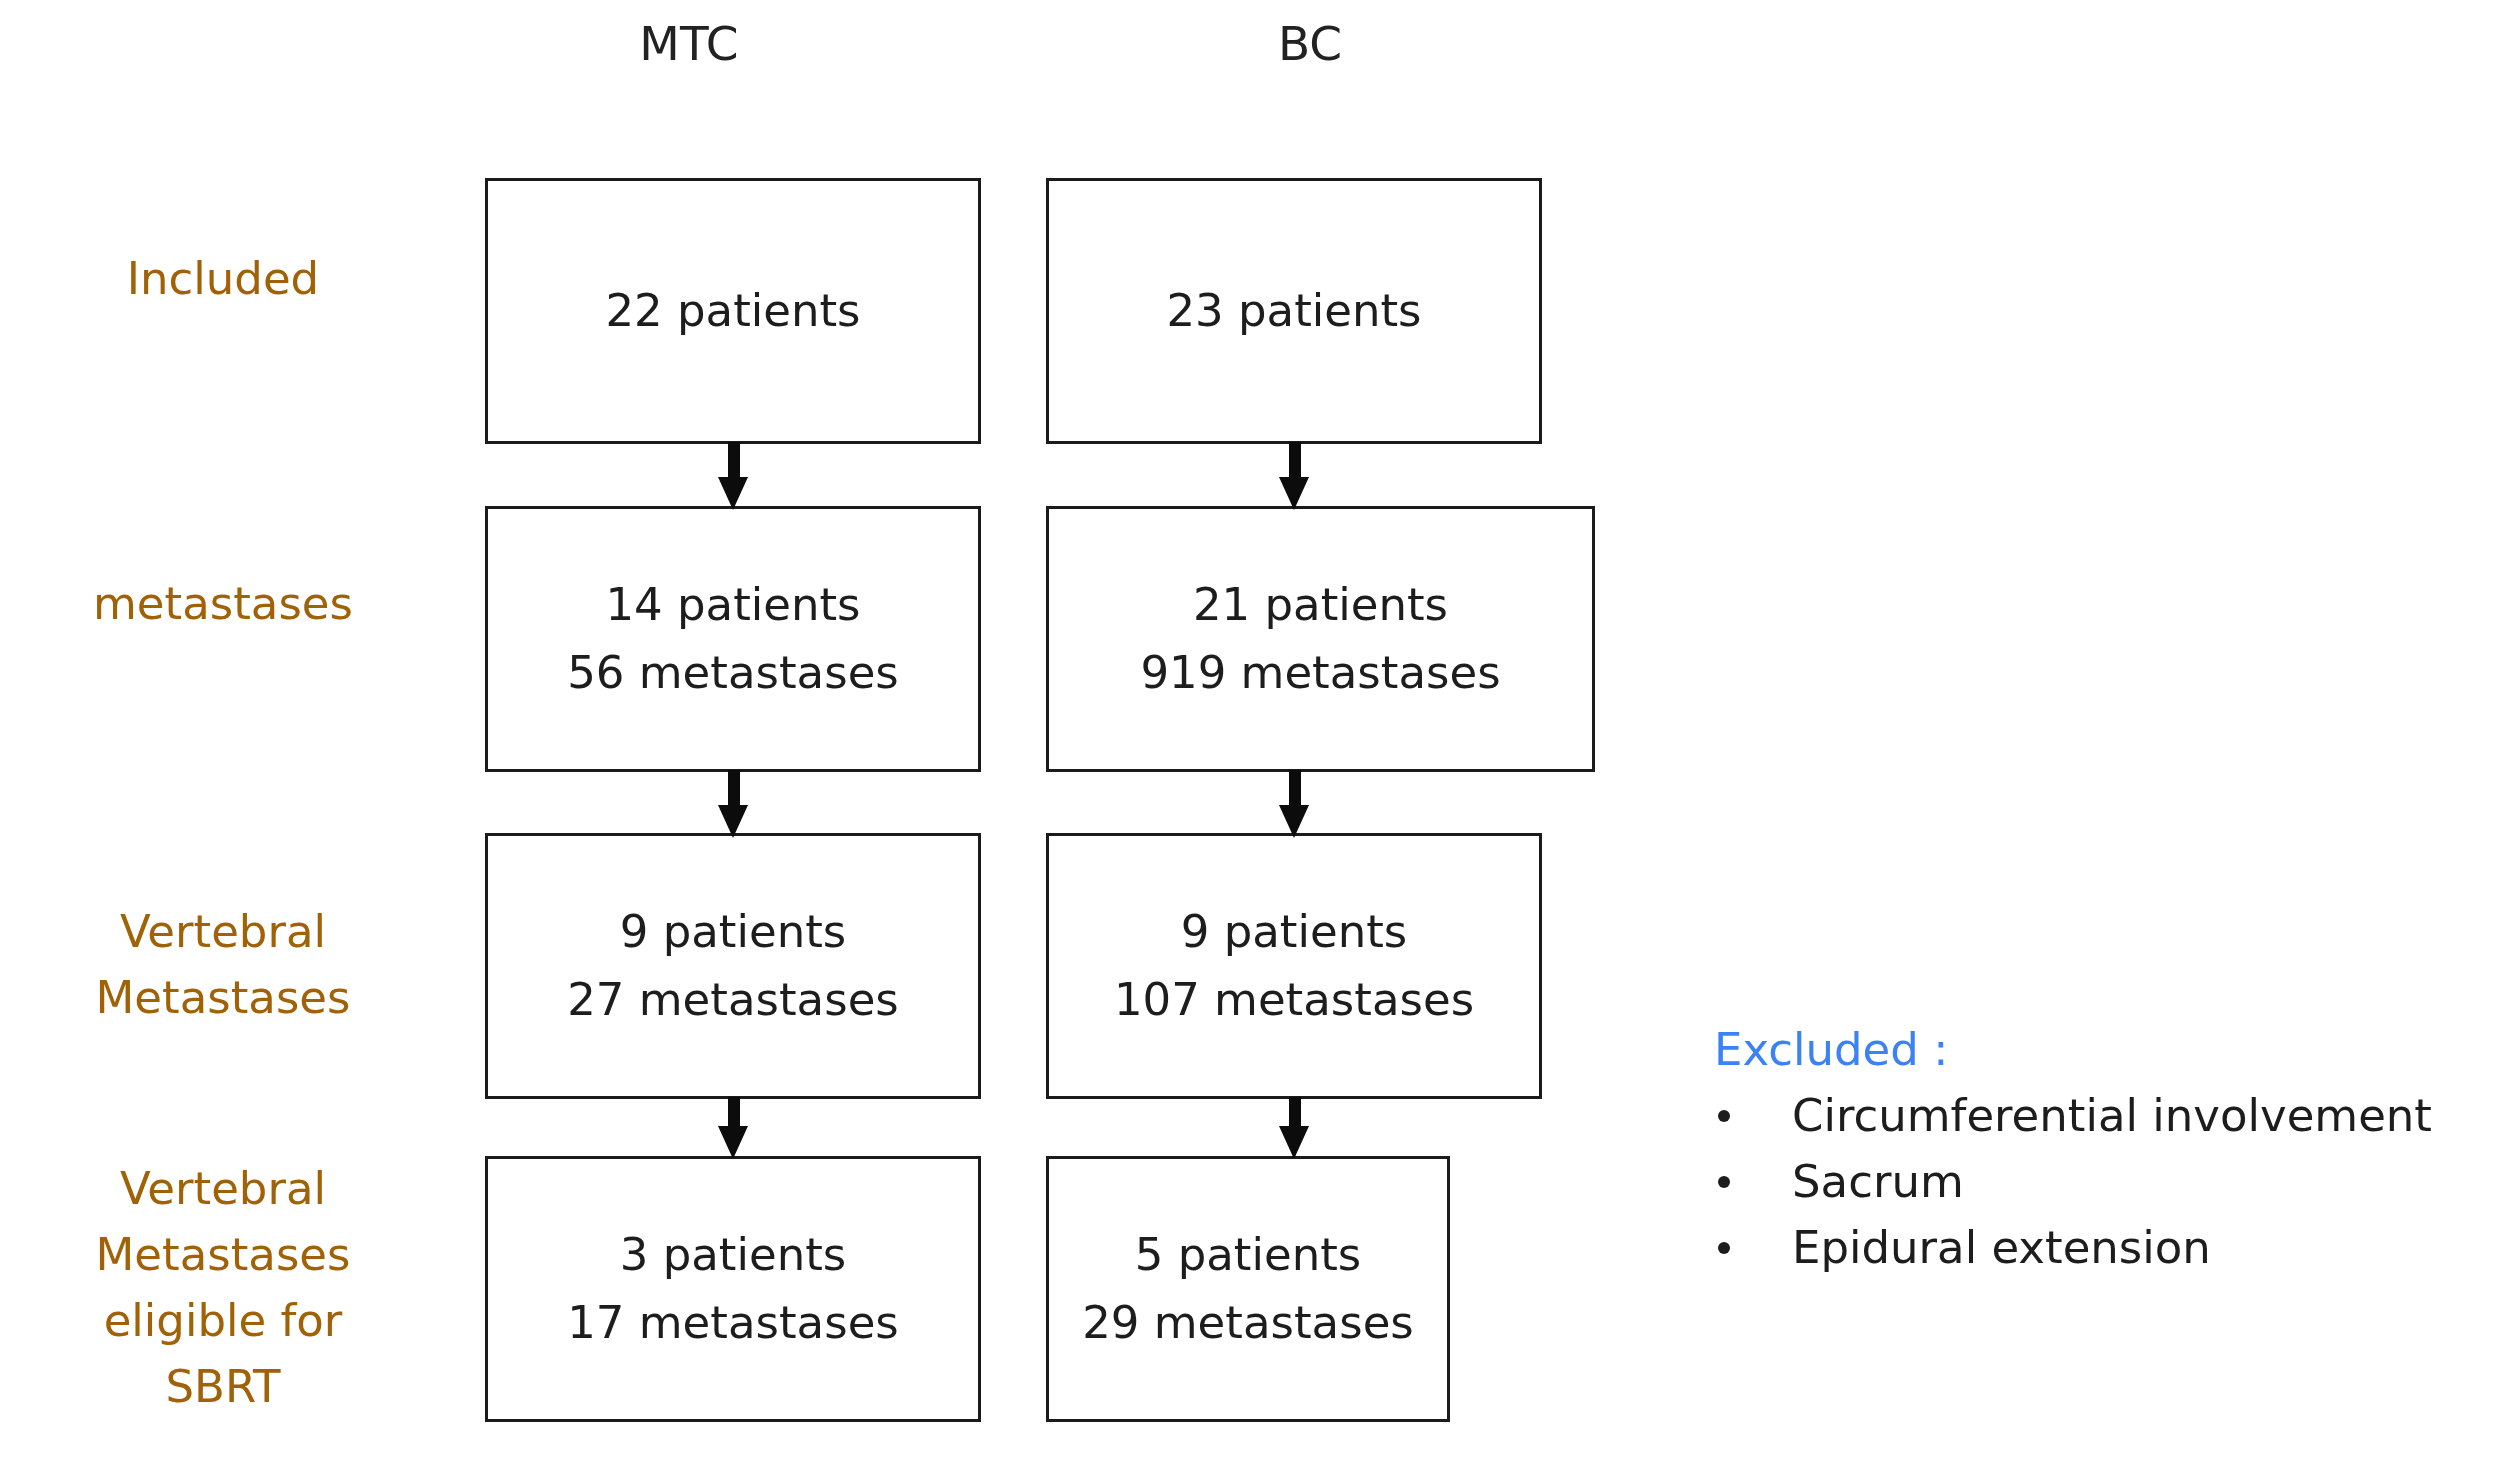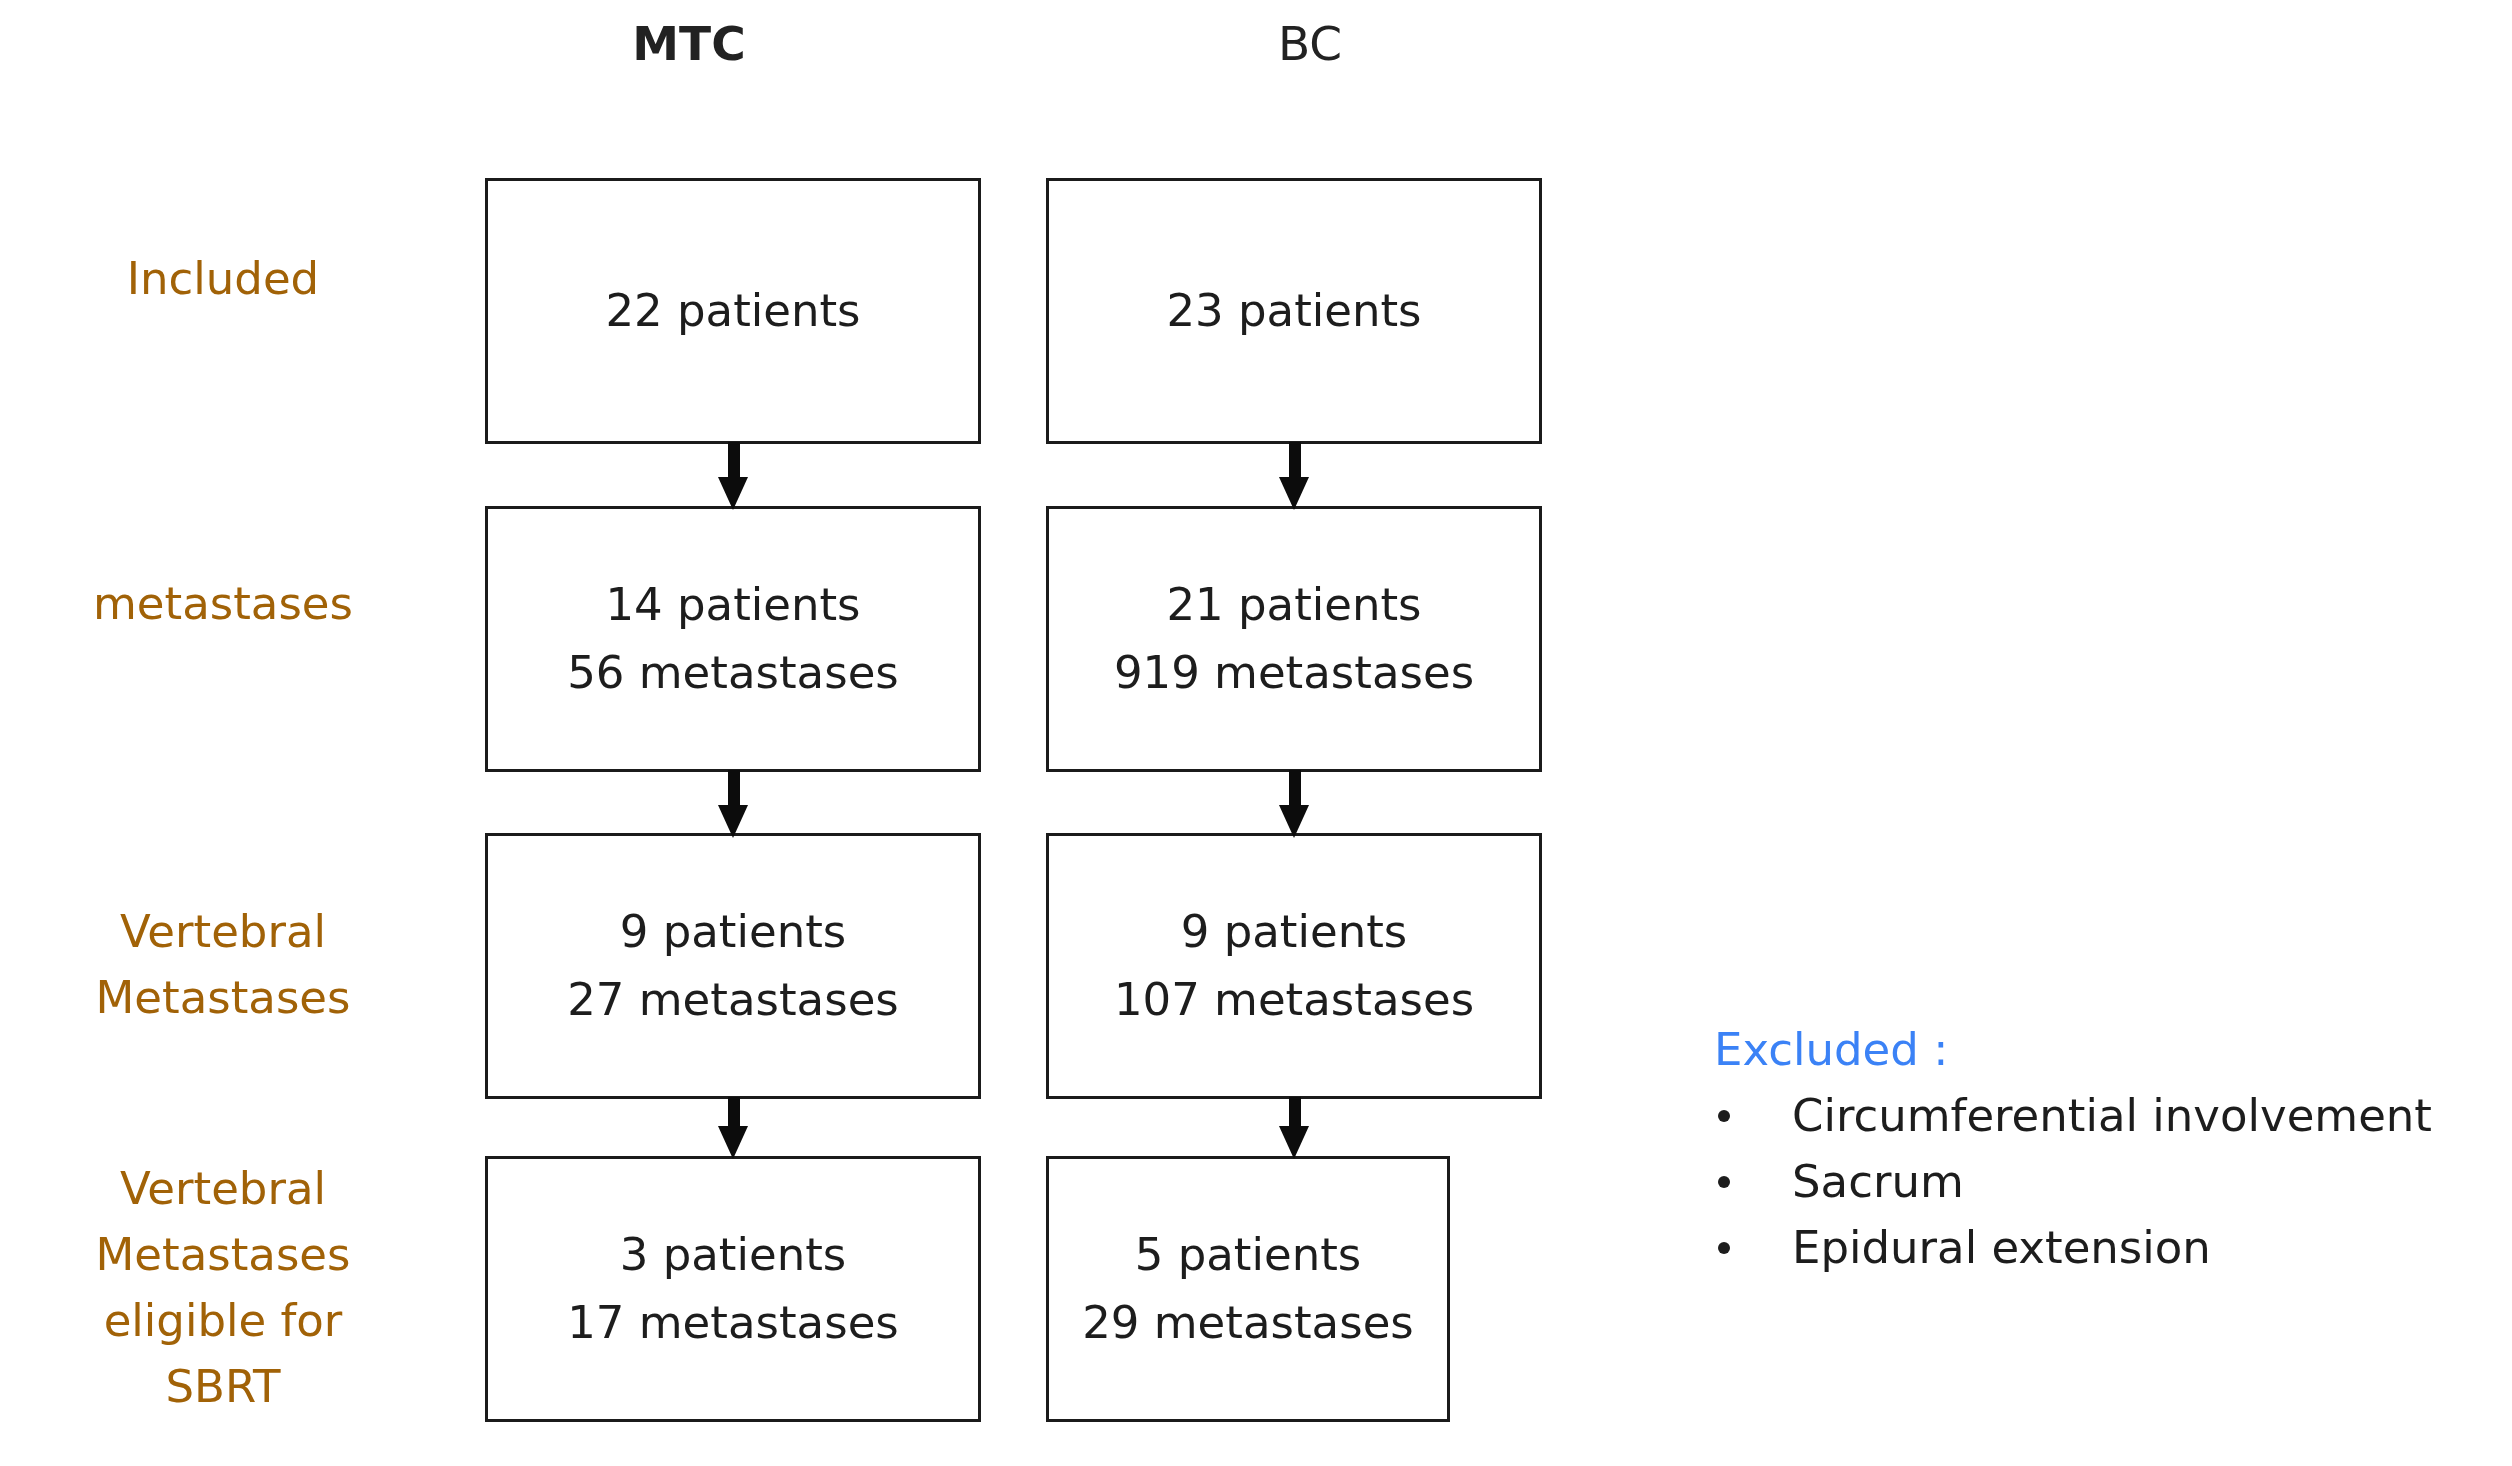--- a/index.html
+++ b/index.html
@@ -113,21 +113,21 @@
     height: 12px;
     border-radius: 50%;
     background: #1d1d1d;
   }
 </style>
 </head>
 <body>
 
 <div id="canvas">
 
-  <div class="col-header" style="left:689px; top:20px;font-weight:bold;">MTC</div>
+  <div class="col-header" style="left:689px; top:20px;">MTC</div>
   <div class="col-header" style="left:1310px; top:20px;">BC</div>
 
   <div class="stage-label" style="top:246px;">
     <span>Included</span>
   </div>
 
   <div class="stage-label" style="top:571px;">
     <span>metastases</span>
   </div>
 
@@ -159,21 +159,21 @@
 
   <div class="flow-box" style="left:485px; top:1156px; width:496px; height:266px;">
     <div class="line">3 patients</div>
     <div class="line">17 metastases</div>
   </div>
 
   <div class="flow-box" style="left:1046px; top:178px; width:496px; height:266px;">
     <div class="line">23 patients</div>
   </div>
 
-  <div class="flow-box" style="left:1046px; top:506px; width:496px; height:266px;">
+  <div class="flow-box" style="left:1046px; top:506px; width:549px; height:266px;">
     <div class="line">21 patients</div>
     <div class="line">919 metastases</div>
   </div>
 
   <div class="flow-box" style="left:1046px; top:833px; width:496px; height:266px;">
     <div class="line">9 patients</div>
     <div class="line">107 metastases</div>
   </div>
 
   <div class="flow-box" style="left:1046px; top:1156px; width:404px; height:266px;">

